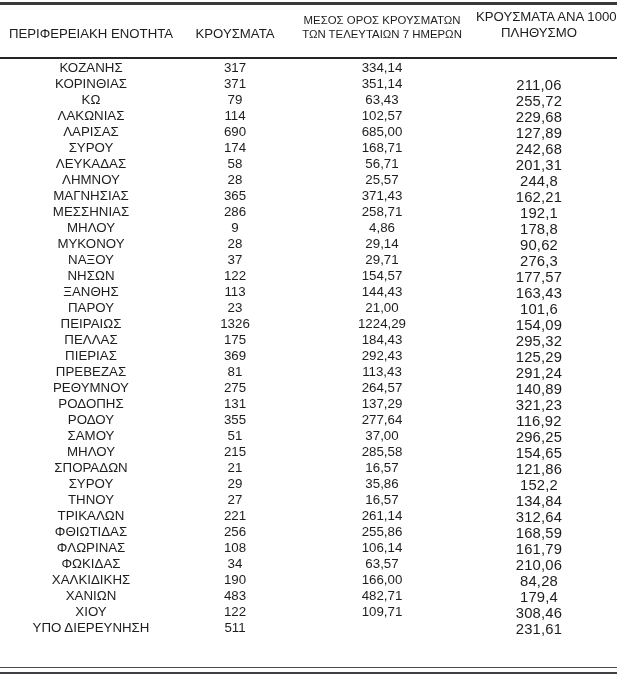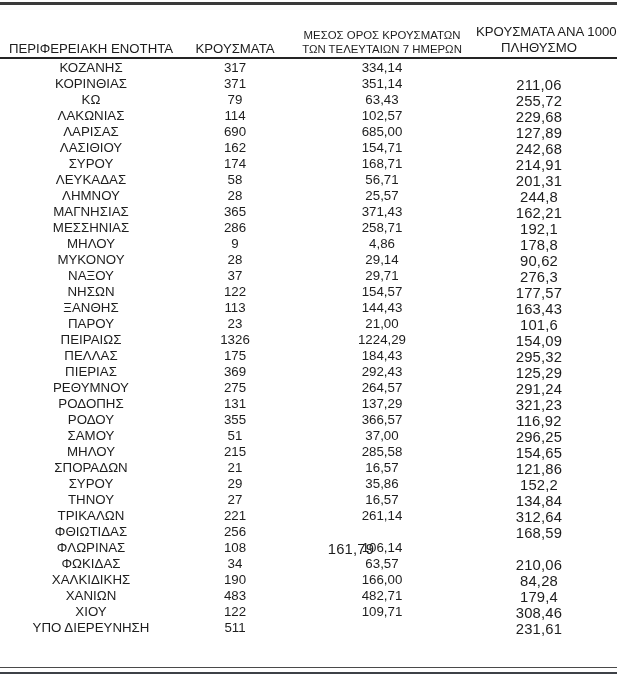--- a/index.html
+++ b/index.html
@@ -36,21 +36,21 @@
     top: 16px;
     left: 0;
     width: 617px;
     height: 40px;
     display: flex;
     align-items: flex-end;
   }
   .hcell {
     box-sizing: border-box;
     text-align: center;
-    padding-bottom: 0;
+    padding-bottom: 15px;
     white-space: nowrap;
   }
   .c1 { width: 182px; }
   .c2 { width: 106px; text-align: center; }
   .c3 { width: 188px; }
   .c4 { width: 126px; }
   .hcell.c1, .hcell.c2 { font-size: 13.2px; line-height: 15px; }
   .hcell.c3 { font-size: 11.4px; line-height: 14px; }
   .hcell.c4 { font-size: 13.2px; line-height: 16px; }
 
@@ -128,26 +128,20 @@
         <div class="cell c3">102,57</div>
         <div class="cell c4">127,89</div>
       </div>
       <div class="row">
         <div class="cell c1">ΛΑΡΙΣΑΣ</div>
         <div class="cell c2">690</div>
         <div class="cell c3">685,00</div>
         <div class="cell c4">242,68</div>
       </div>
       <div class="row">
-        <div class="cell c1">ΛΑΣΙΘΙΟΥ</div>
-        <div class="cell c2">162</div>
-        <div class="cell c3">154,71</div>
-        <div class="cell c4">214,91</div>
-      </div>
-      <div class="row">
         <div class="cell c1">ΣΥΡΟΥ</div>
         <div class="cell c2">174</div>
         <div class="cell c3">168,71</div>
         <div class="cell c4">201,31</div>
       </div>
       <div class="row">
         <div class="cell c1">ΛΕΥΚΑΔΑΣ</div>
         <div class="cell c2">58</div>
         <div class="cell c3">56,71</div>
         <div class="cell c4">244,8</div>
@@ -218,35 +212,41 @@
         <div class="cell c3">184,43</div>
         <div class="cell c4">125,29</div>
       </div>
       <div class="row">
         <div class="cell c1">ΠΙΕΡΙΑΣ</div>
         <div class="cell c2">369</div>
         <div class="cell c3">292,43</div>
         <div class="cell c4">291,24</div>
       </div>
       <div class="row">
+        <div class="cell c1">ΠΡΕΒΕΖΑΣ</div>
+        <div class="cell c2">81</div>
+        <div class="cell c3">113,43</div>
+        <div class="cell c4">140,89</div>
+      </div>
+      <div class="row">
         <div class="cell c1">ΡΕΘΥΜΝΟΥ</div>
         <div class="cell c2">275</div>
         <div class="cell c3">264,57</div>
         <div class="cell c4">321,23</div>
       </div>
       <div class="row">
         <div class="cell c1">ΡΟΔΟΠΗΣ</div>
         <div class="cell c2">131</div>
         <div class="cell c3">137,29</div>
         <div class="cell c4">116,92</div>
       </div>
       <div class="row">
         <div class="cell c1">ΡΟΔΟΥ</div>
         <div class="cell c2">355</div>
-        <div class="cell c3">366,57</div>
+        <div class="cell c3">277,64</div>
         <div class="cell c4">296,25</div>
       </div>
       <div class="row">
         <div class="cell c1">ΣΑΜΟΥ</div>
         <div class="cell c2">51</div>
         <div class="cell c3">37,00</div>
         <div class="cell c4">154,65</div>
       </div>
       <div class="row">
         <div class="cell c1">ΜΗΛΟΥ</div>
@@ -274,20 +274,21 @@
       </div>
       <div class="row">
         <div class="cell c1">ΤΡΙΚΑΛΩΝ</div>
         <div class="cell c2">221</div>
         <div class="cell c3">261,14</div>
         <div class="cell c4">168,59</div>
       </div>
       <div class="row">
         <div class="cell c1">ΦΘΙΩΤΙΔΑΣ</div>
         <div class="cell c2">256</div>
+        <div class="cell c3">255,86</div>
         <div class="cell c4">161,79</div>
       </div>
       <div class="row">
         <div class="cell c1">ΦΛΩΡΙΝΑΣ</div>
         <div class="cell c2">108</div>
         <div class="cell c3">106,14</div>
         <div class="cell c4">210,06</div>
       </div>
       <div class="row">
         <div class="cell c1">ΦΩΚΙΔΑΣ</div>

